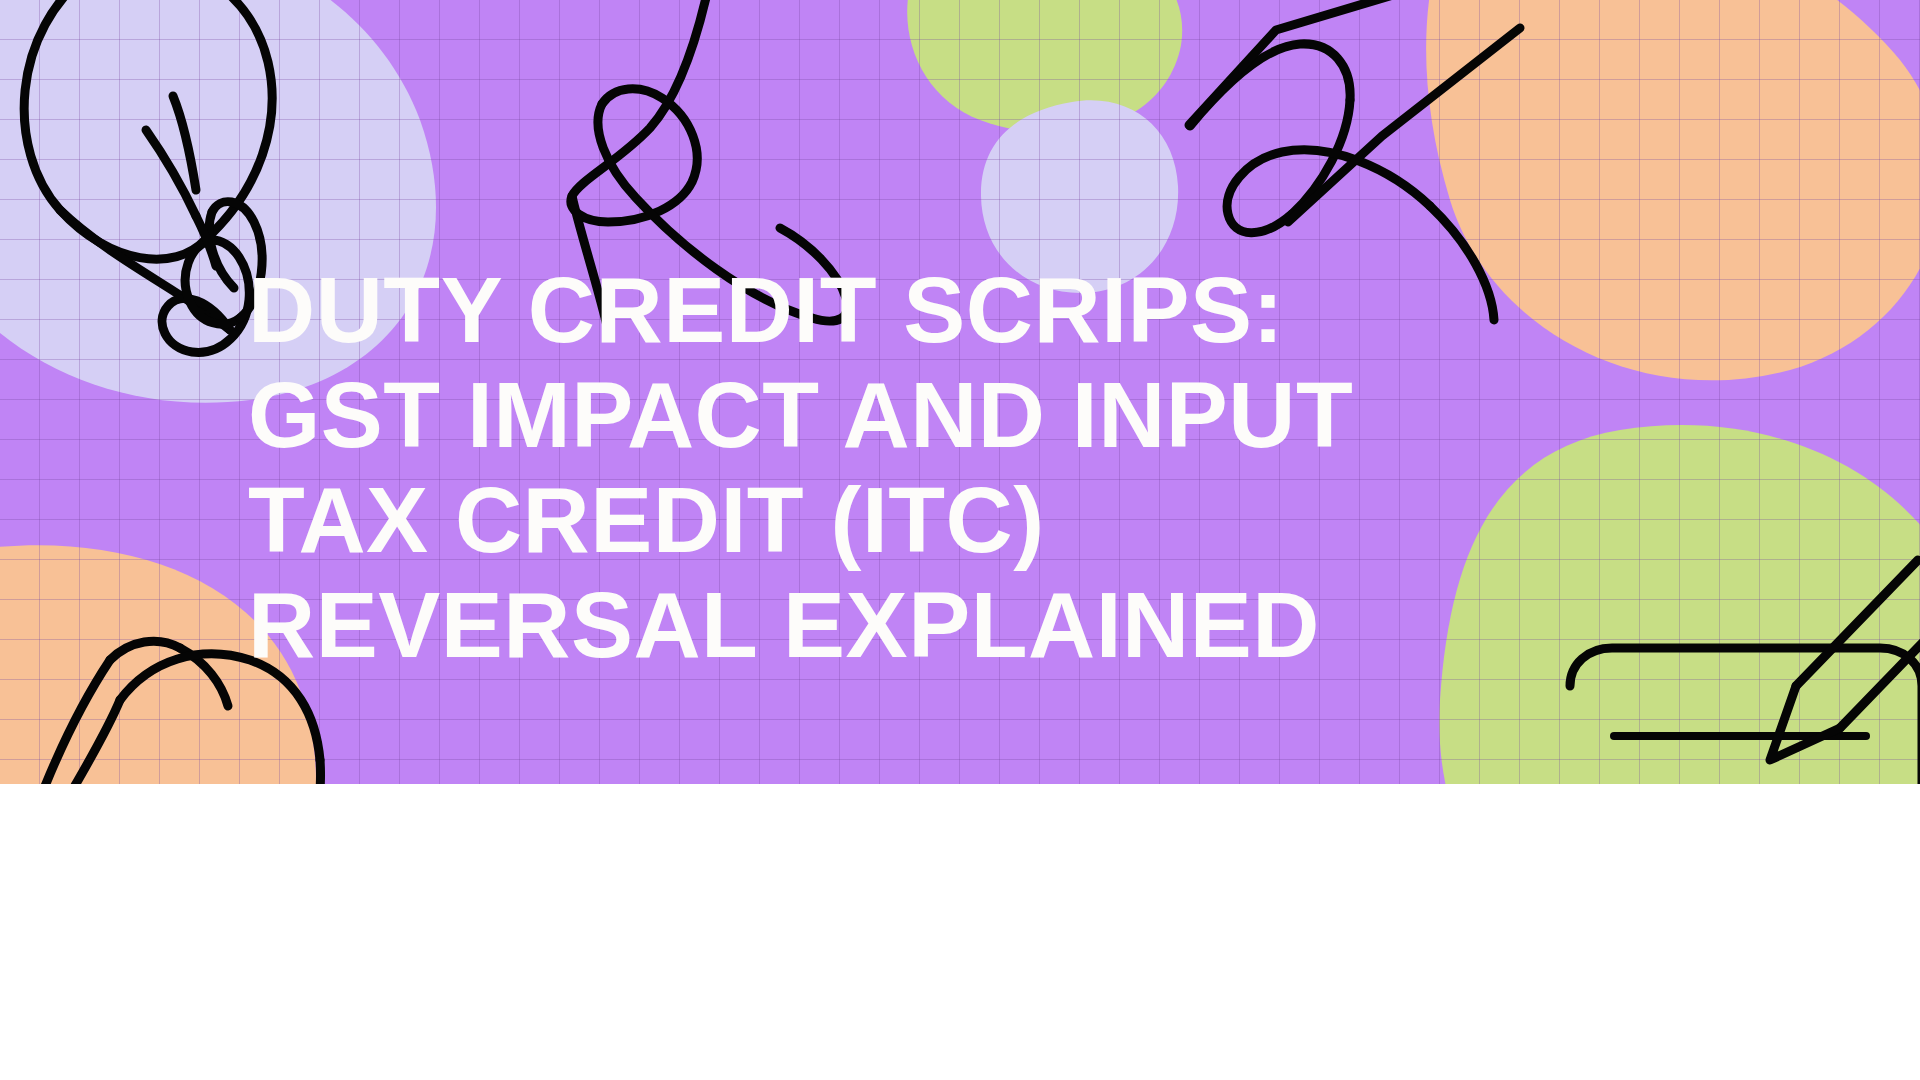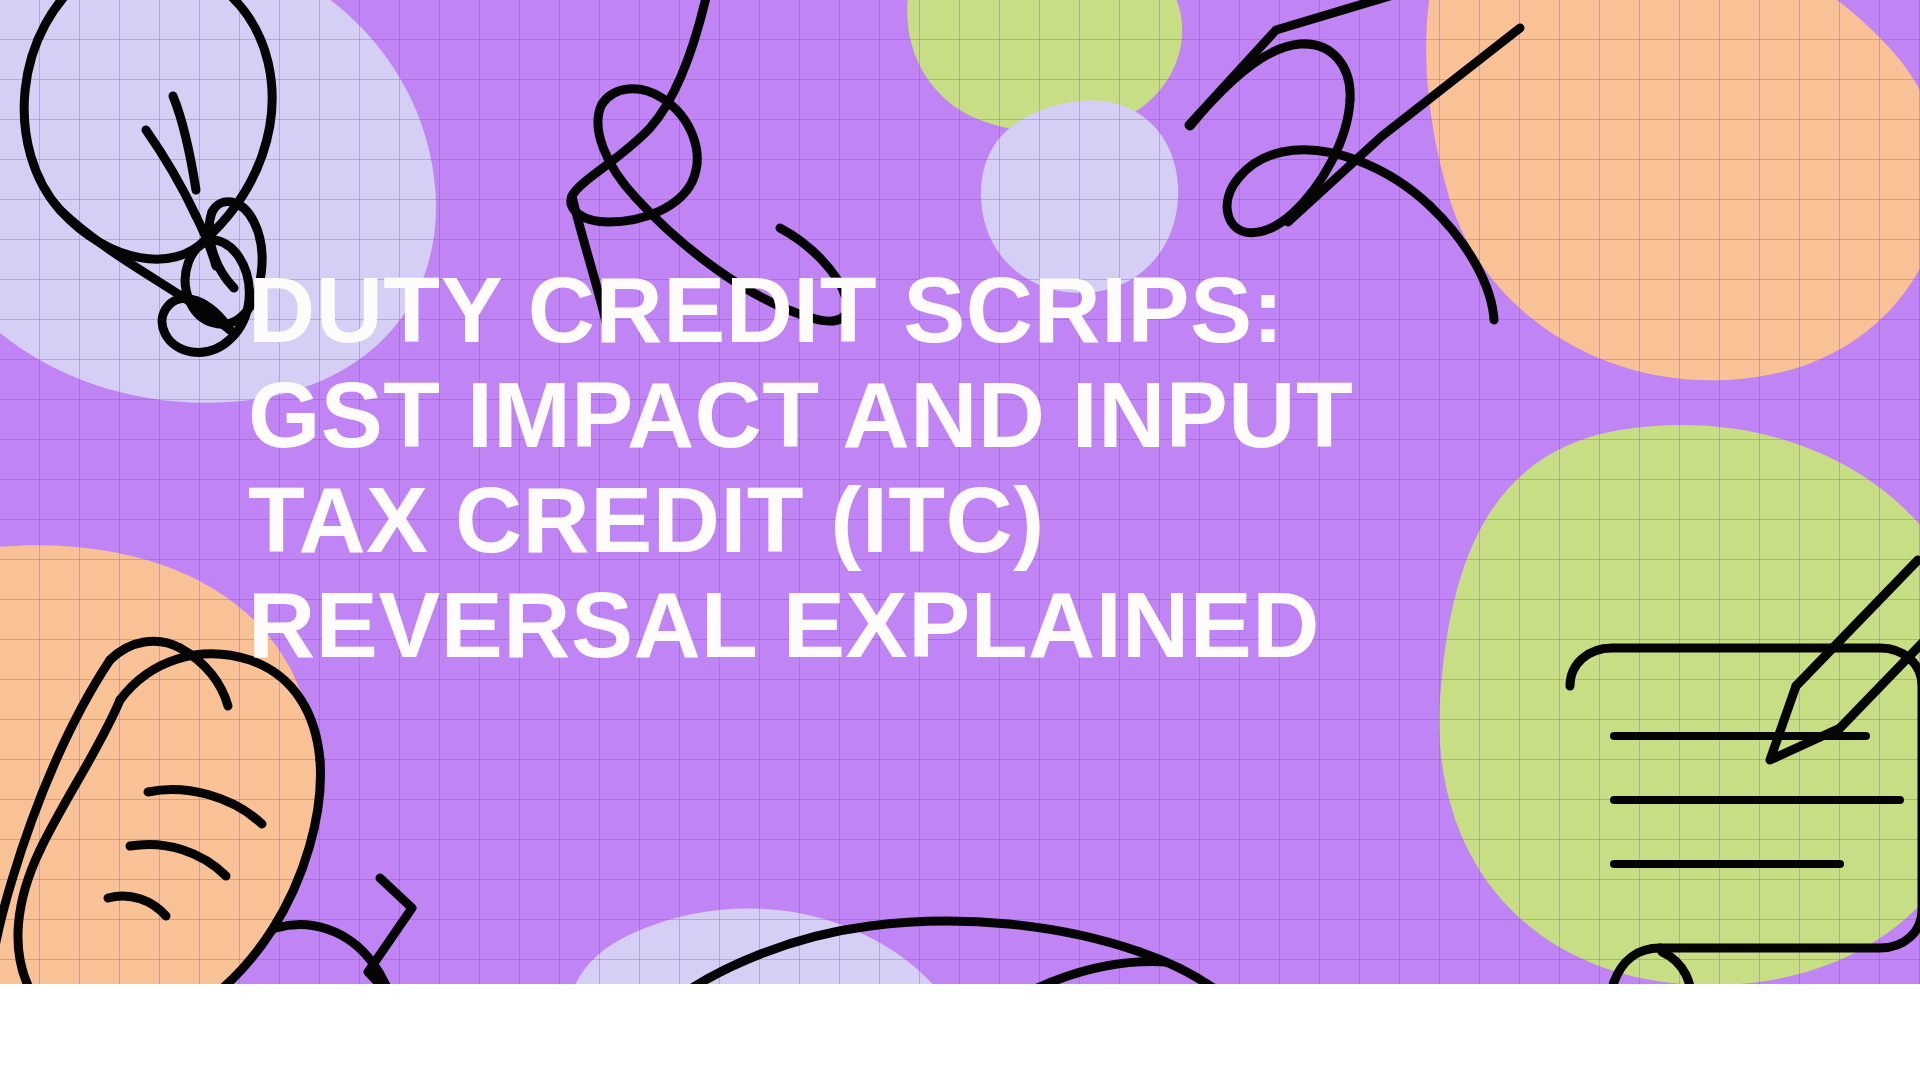--- a/index.html
+++ b/index.html
@@ -3,21 +3,21 @@
 <meta charset="utf-8">
 <style>
   html, body {
     margin: 0;
     padding: 0;
     background: #ffffff;
   }
   #banner {
     position: relative;
     width: 1920px;
-    height: 984px;
+    height: 784px;
     overflow: hidden;
     background: #c084f5;
     font-family: "Liberation Sans", sans-serif;
   }
   
   #grid {
     position: absolute;
     inset: 0;
     z-index: 5;
     pointer-events: none;

